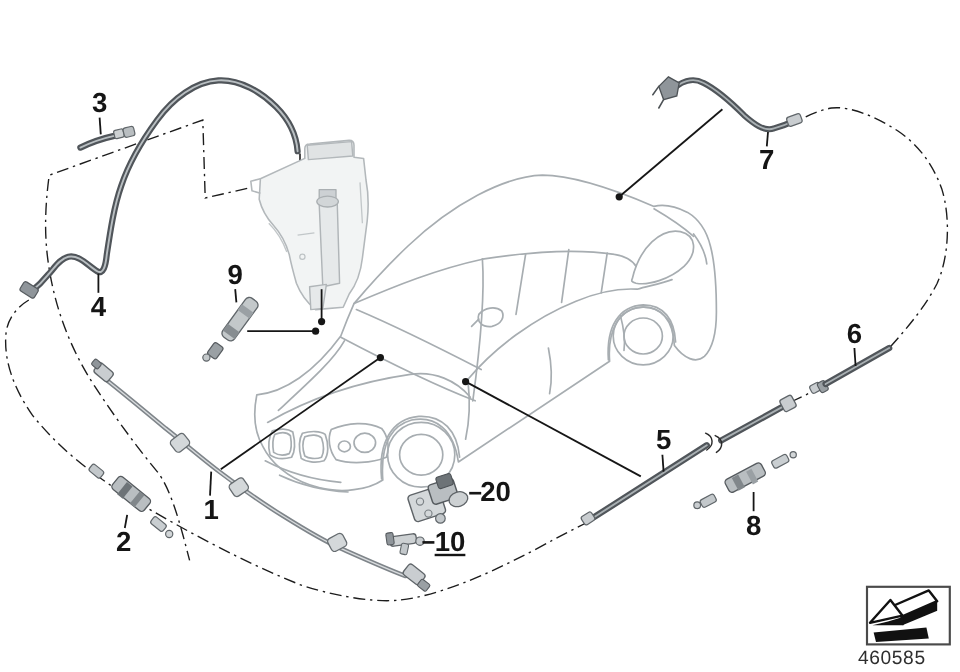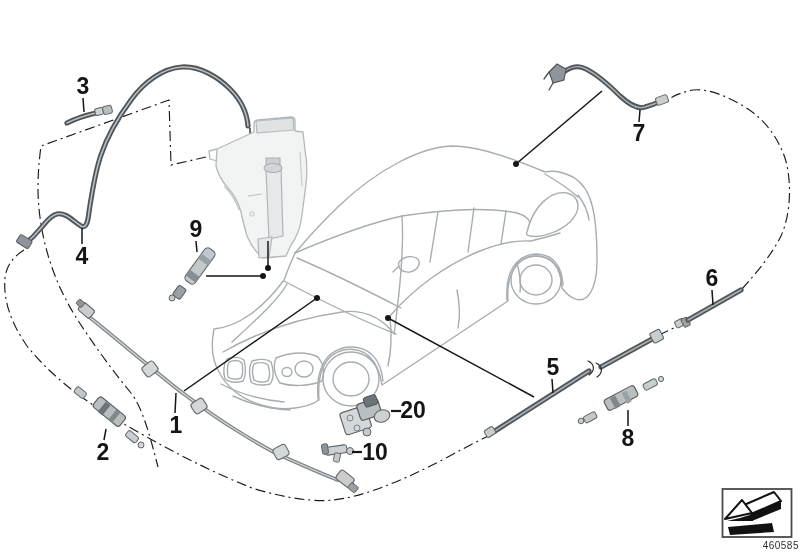--- a/index.html
+++ b/index.html
@@ -8,22 +8,22 @@
     font-family:"Liberation Sans", sans-serif;
   }
   .stage svg{position:absolute;left:0;top:0;}
   .part-label{
     position:absolute;transform:translate(-50%,-50%);
     font-family:"Liberation Sans", sans-serif;
     font-weight:700;font-size:23px;color:#151515;line-height:1;
     cursor:pointer;user-select:none;
   }
   .drawing-number{
-    position:absolute;left:715px;top:540px;width:84px;text-align:right;
-    font-size:10px;color:#2e2e2e;letter-spacing:0.5px;
+    position:absolute;left:715px;top:540px;width:84px;text-align:left;
+    font-size:16px;color:#2e2e2e;letter-spacing:0.5px;
   }
 </style>
 </head>
 <body>
 
 <div class="stage">
 
 <svg width="800" height="560" viewBox="0 0 800 560">
 
   <g fill="none" stroke="#1c1c1c" stroke-width="1.15" stroke-dasharray="10 4 2 4">
@@ -241,18 +241,18 @@
 
   <div class="part-label" style="left:176px;top:425px;">1</div>
   <div class="part-label" style="left:103px;top:452px;">2</div>
   <div class="part-label" style="left:83px;top:86px;">3</div>
   <div class="part-label" style="left:82px;top:256px;">4</div>
   <div class="part-label" style="left:553px;top:367px;">5</div>
   <div class="part-label" style="left:712px;top:278px;">6</div>
   <div class="part-label" style="left:639px;top:133px;">7</div>
   <div class="part-label" style="left:628px;top:438px;">8</div>
   <div class="part-label" style="left:196px;top:229px;">9</div>
-  <div class="part-label" style="left:375px;top:452px;">10</div>
+  <div class="part-label" style="left:375px;top:452px;text-decoration:underline;">10</div>
   <div class="part-label" style="left:413px;top:410px;">20</div>
 
   <div class="drawing-number">460585</div>
 
 </div>
 
 </body></html>

